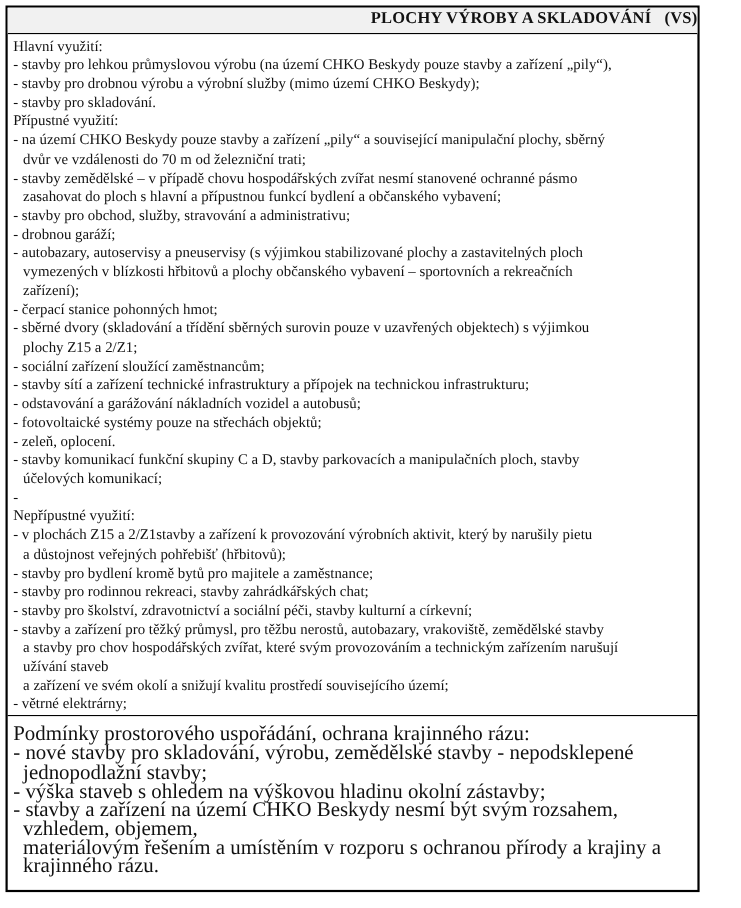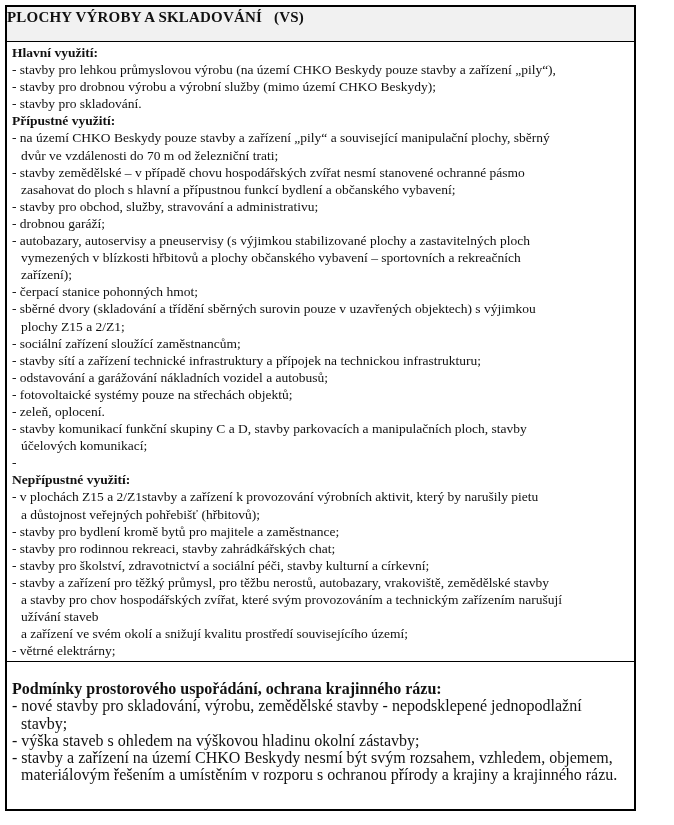--- a/index.html
+++ b/index.html
@@ -15,44 +15,44 @@
   .doc-table {
     position: absolute;
     left: 5px; top: 5px;
     width: 631px; height: 806px;
     border: 2px solid #000;
     background: #fff;
     z-index: 2;
   }
 
   .title-row {
-    height: 35px;
+    height: 24px;
     border-bottom: 1.5px solid #000;
     background: #f1f1f1;
-    text-align: left;
+    text-align: right;
     font-weight: bold;
     font-size: 15px;
     line-height: 21px;
     white-space: pre;
     letter-spacing: 0.2px;
   }
 
   .main-cell {
     padding: 2px 5px 2px 5px;
     font-size: 13.5px;
     line-height: 17.1px;
   }
   .cond-cell {
     border-top: 1.5px solid #000;
-    padding: 18px 5px 2px 5px;
-    font-size: 16px;
+    padding: 8px 5px 2px 5px;
+    font-size: 19px;
     line-height: 17.1px;
   }
 
-  .section-heading { font-weight: bold; }
+  .section-heading { font-weight: normal; }
   .section { position: relative; }
   .section.gap-before { }
 
   .item {
     white-space: pre-wrap;
     padding-left: 9px;
     text-indent: -9px;
   }
 
   

